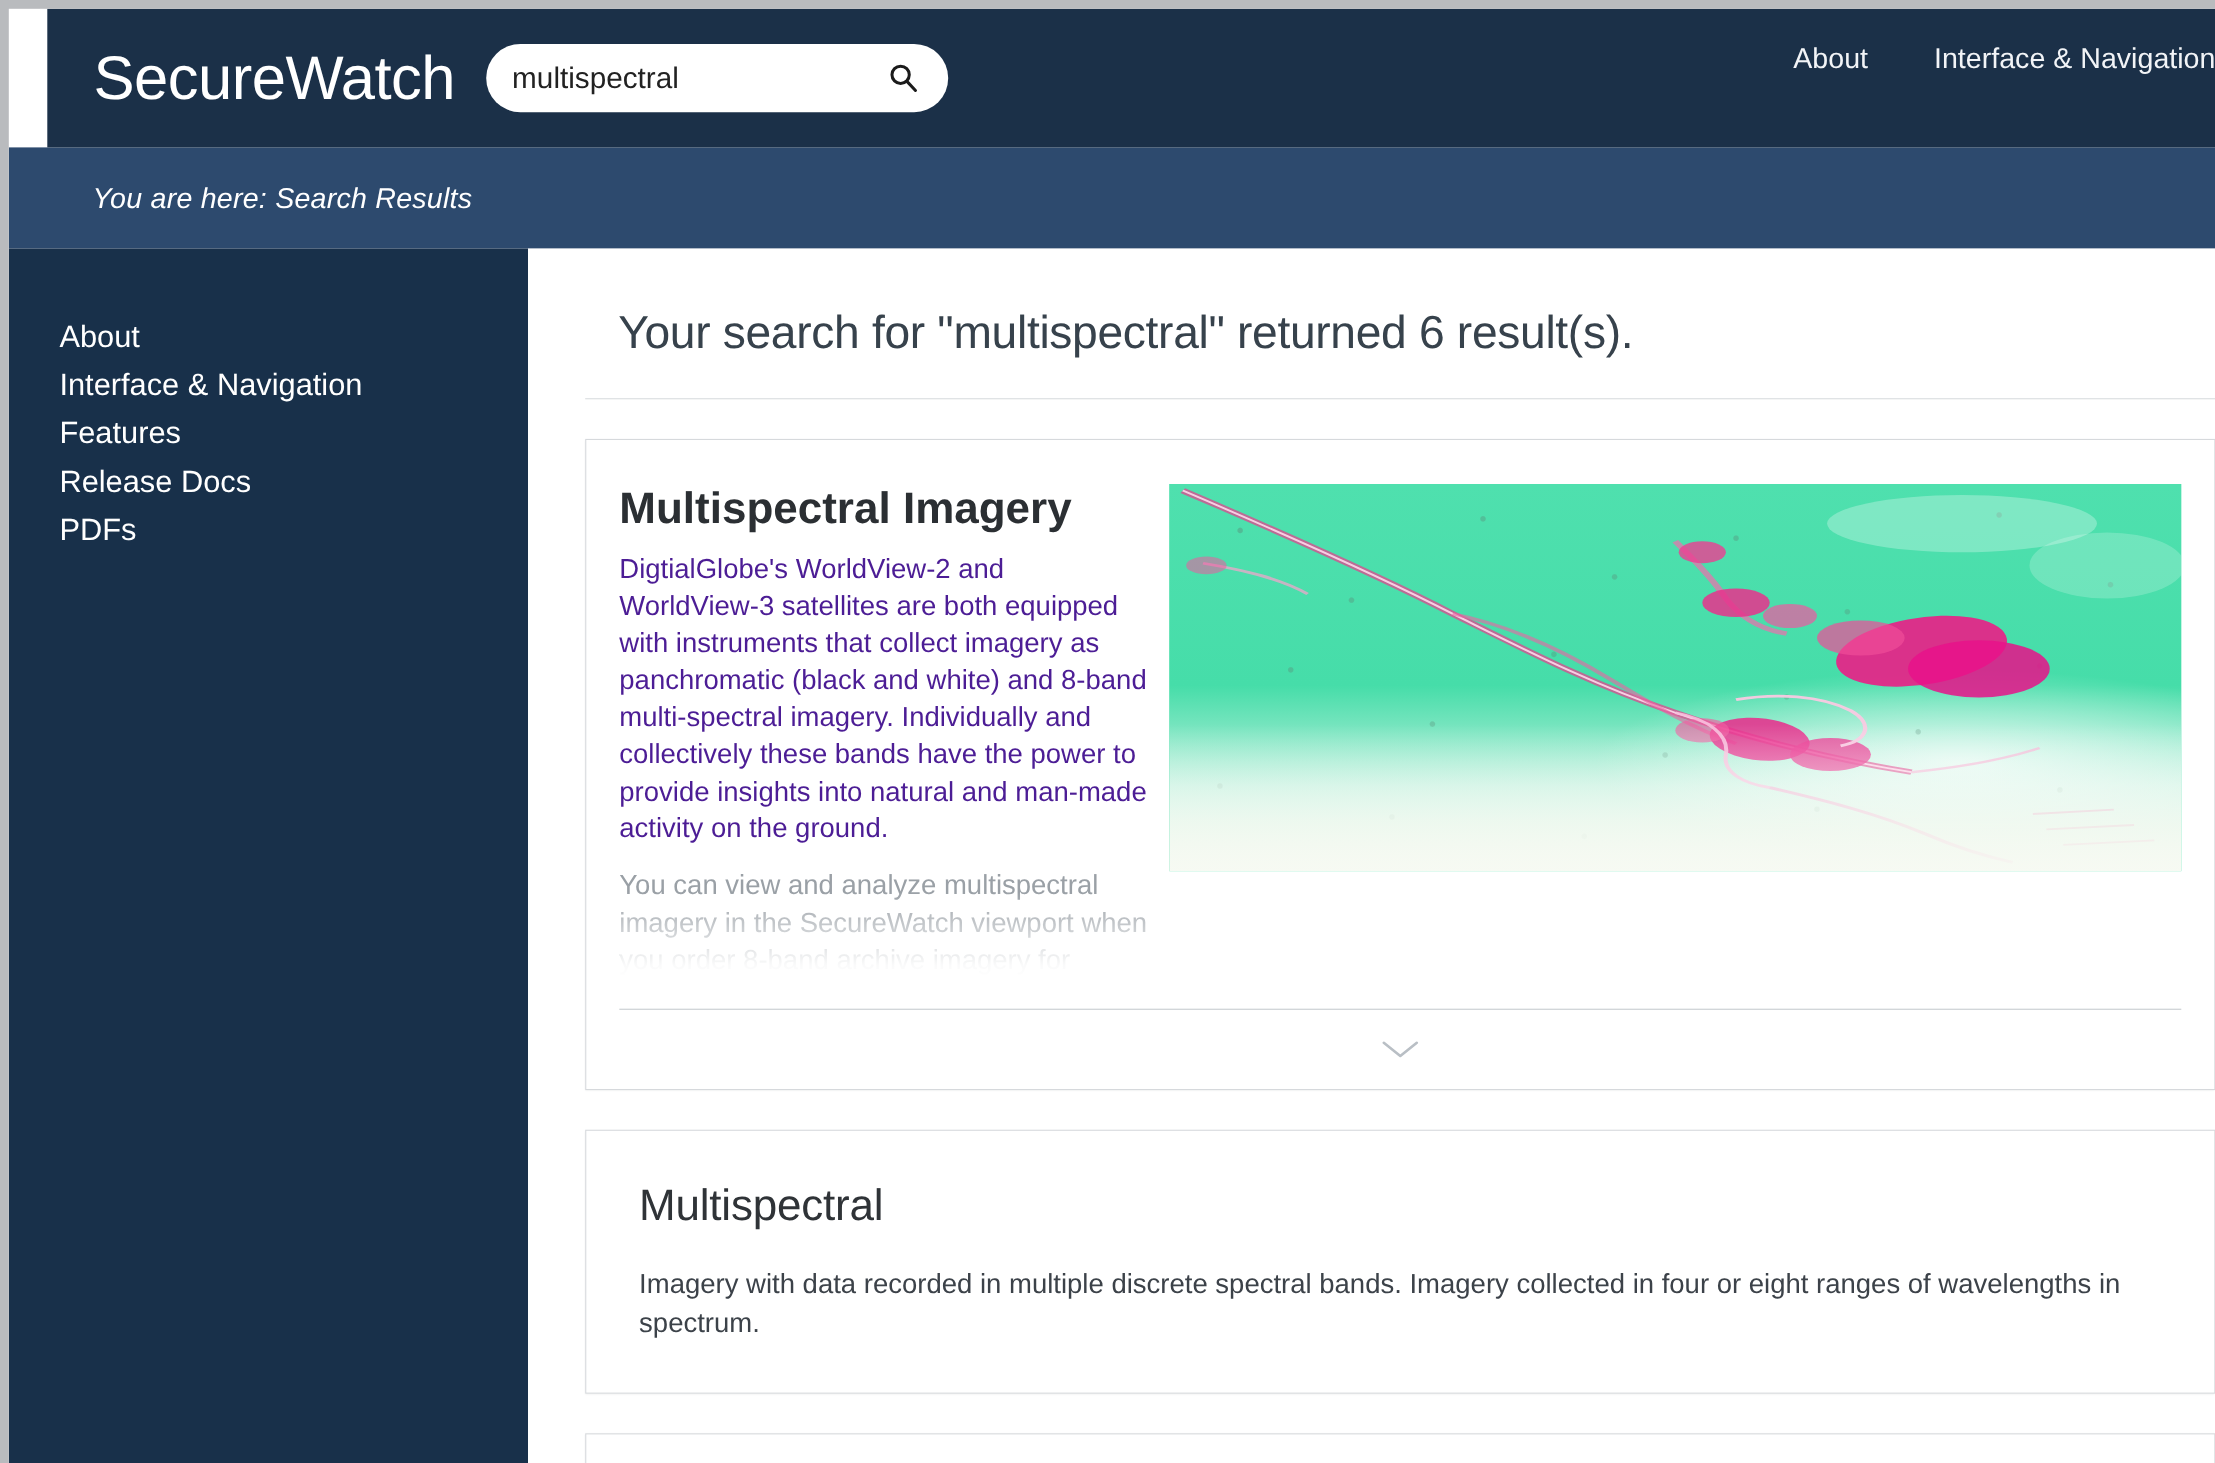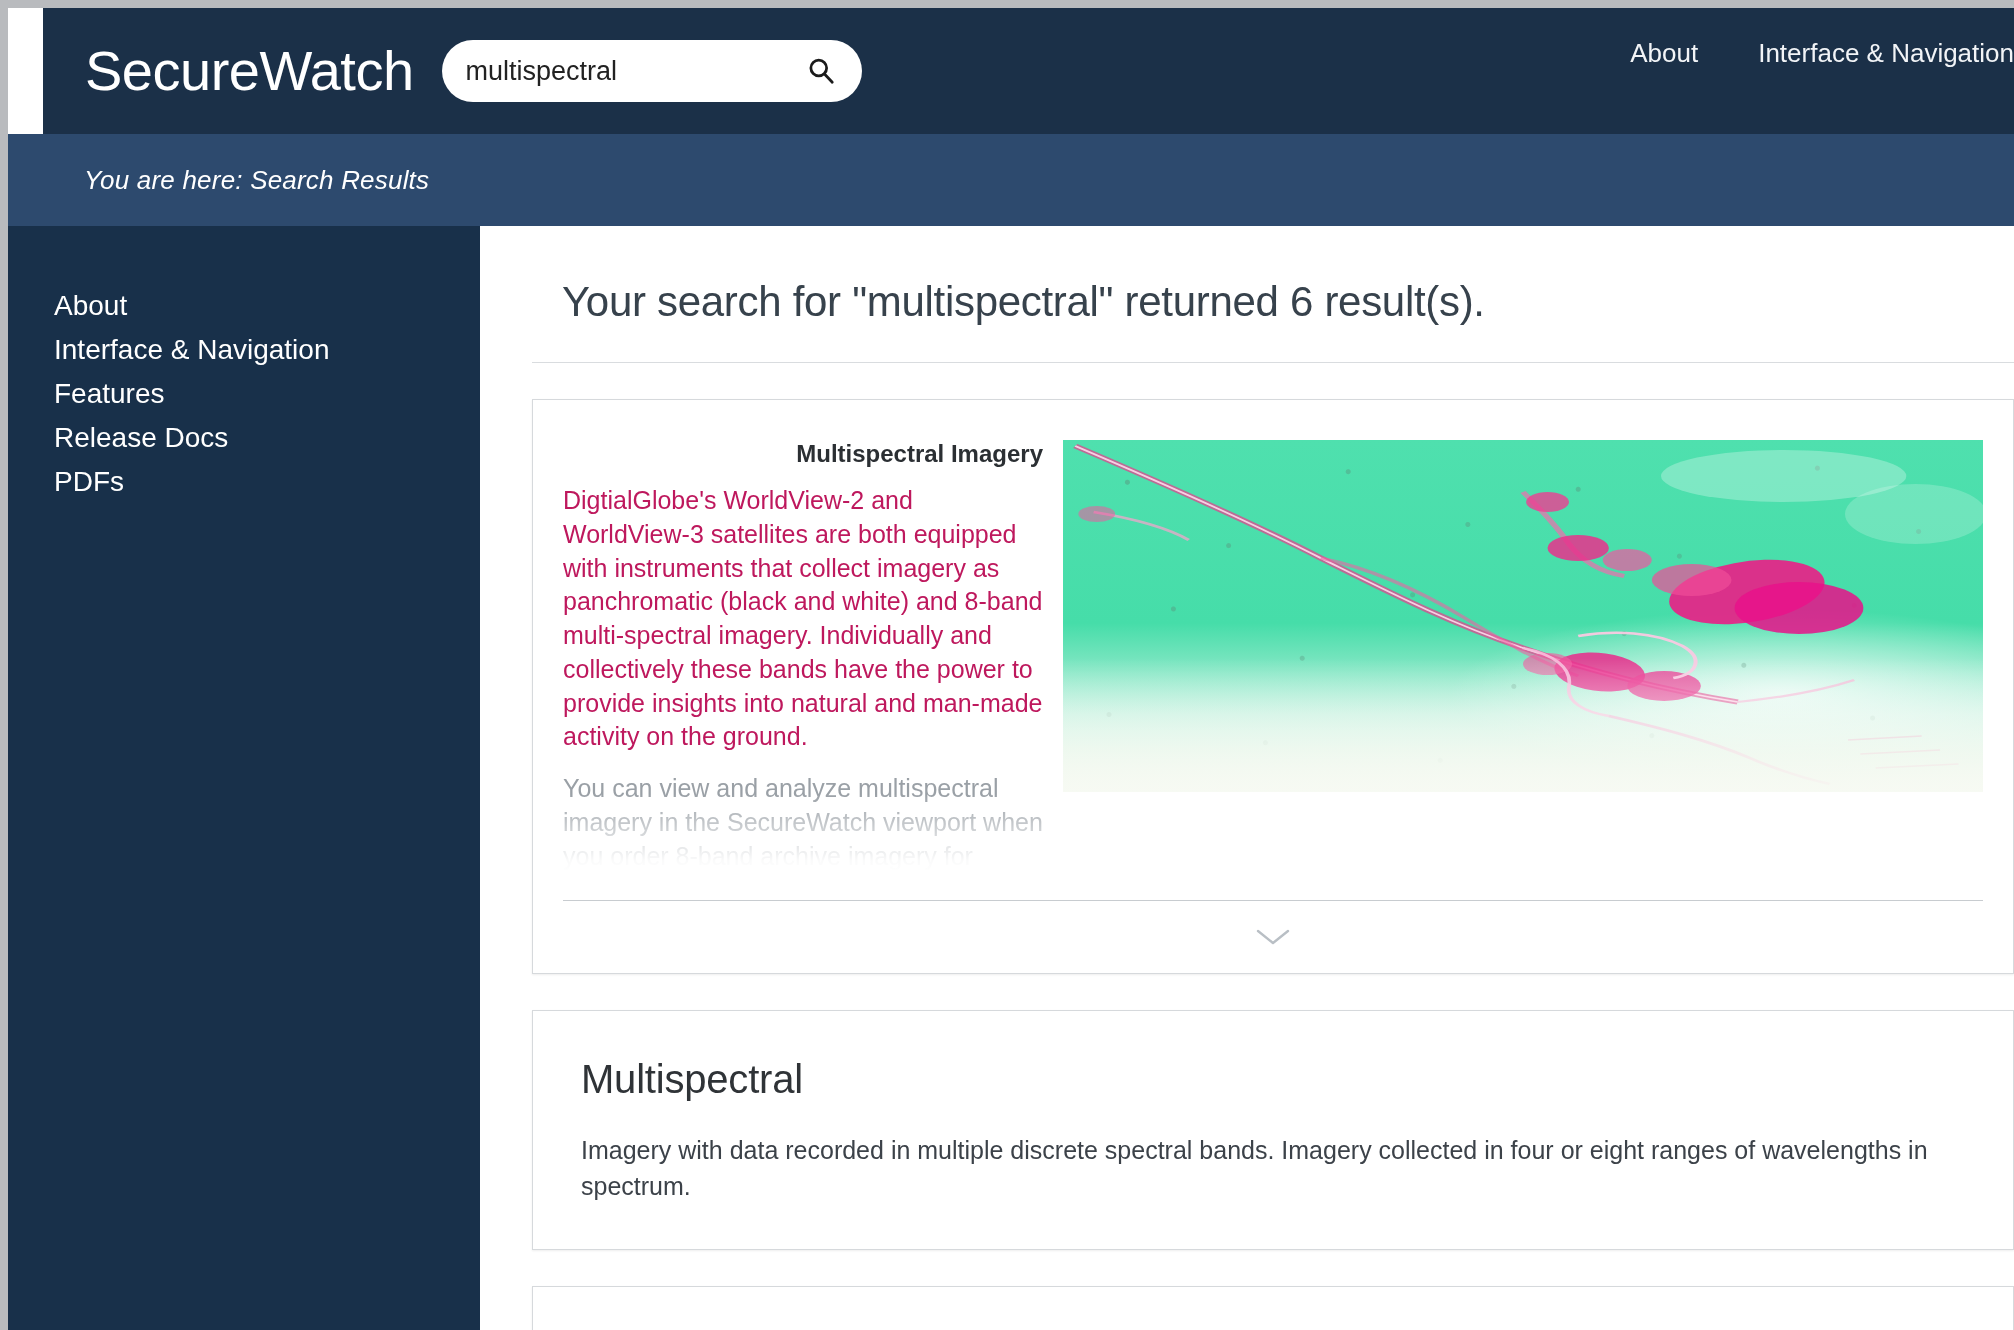--- a/index.html
+++ b/index.html
@@ -163,30 +163,29 @@
     display: flex;
     padding: 40px 0 0 30px;
   }
   .card-textcol {
     width: 500px;
     flex: 0 0 500px;
     padding-right: 20px;
     position: relative;
   }
   .res-title {
-    font-size: 24px;
+    font-size: 40px;
     font-weight: bold;
     color: #2b2f33;
     margin-bottom: 16px;
-    text-align: right;
   }
   .res-para {
     font-size: 25px;
     line-height: 1.35;
-    color: #be185d;
+    color: #4c1d95;
     margin-top: 16px;
   }
   .res-para.fade {
     position: relative;
     margin-top: 18px;
     color: #9aa0a6;
     max-height: 100px;
     overflow: hidden;
   }
   .res-para.fade::after {

